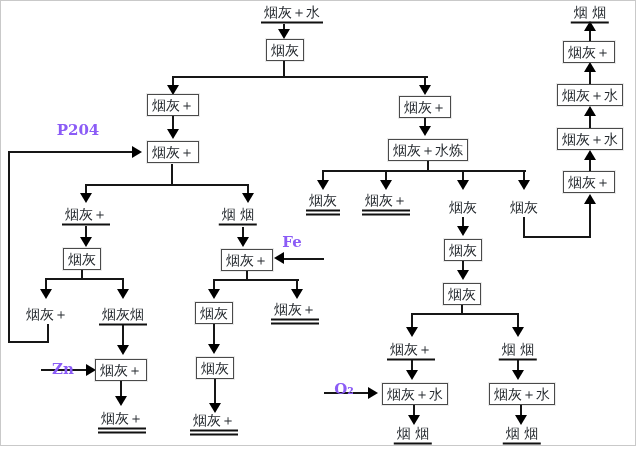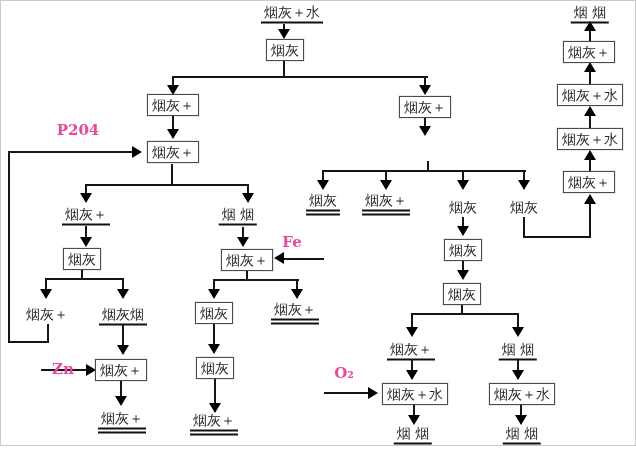--- a/index.html
+++ b/index.html
@@ -7,21 +7,21 @@
   .ln{position:absolute;background:#161616;z-index:1;}
   .ah{position:absolute;width:0;height:0;z-index:1;}
   .ah.d{border-left:6px solid transparent;border-right:6px solid transparent;border-top:10px solid #000;}
   .ah.u{border-left:6px solid transparent;border-right:6px solid transparent;border-bottom:10px solid #000;}
   .ah.r{border-top:6px solid transparent;border-bottom:6px solid transparent;border-left:10px solid #000;}
   .ah.l{border-top:6px solid transparent;border-bottom:6px solid transparent;border-right:10px solid #000;}
   .nd{position:absolute;transform:translate(-50%,-50%);white-space:nowrap;font-size:14px;line-height:18px;color:#24292e;z-index:2;text-align:center;}
   .bx{border:1px solid #4a4a4a;background:#fff;padding:0 4px;line-height:20px;box-shadow:0 0 0 1px rgba(0,0,0,0.08);}
   .u1{border-bottom:2px solid #101010;padding:0 3px 1px;}
   .u2{border-bottom:6px double #101010;padding:0 3px 1px;}
-  .rg{position:absolute;transform:translate(-50%,-50%);font-weight:bold;font-size:15px;color:#ec4899;z-index:2;white-space:nowrap;}
+  .rg{position:absolute;transform:translate(-50%,-50%);font-weight:bold;font-size:15px;color:#8b5cf6;z-index:2;white-space:nowrap;}
 </style>
 </head>
 <body>
 
 <div class="canvas">
 
   <div class="ln" style="left:282px;top:23px;width:2px;height:6px"></div>
   <div class="ln" style="left:282px;top:60px;width:2px;height:16px"></div>
   <div class="ln" style="left:171px;top:75px;width:256px;height:2px"></div>
   <div class="ln" style="left:171px;top:77px;width:2px;height:7px"></div>
@@ -126,20 +126,21 @@
   <div class="nd" style="left:46px;top:313px">烟灰＋</div>
   <div class="nd u1" style="left:122px;top:314px">烟灰烟</div>
   <div class="nd bx" style="left:120px;top:369px">烟灰＋</div>
   <div class="nd u2" style="left:121px;top:420px">烟灰＋</div>
   <div class="nd bx" style="left:246px;top:259px">烟灰＋</div>
   <div class="nd bx" style="left:213px;top:312px">烟灰</div>
   <div class="nd bx" style="left:214px;top:367px">烟灰</div>
   <div class="nd u2" style="left:213px;top:422px">烟灰＋</div>
   <div class="nd u2" style="left:294px;top:311px">烟灰＋</div>
   <div class="nd bx" style="left:424px;top:106px">烟灰＋</div>
+  <div class="nd bx" style="left:427px;top:149px">烟灰＋水炼</div>
   <div class="nd u2" style="left:322px;top:202px">烟灰</div>
   <div class="nd u2" style="left:385px;top:202px">烟灰＋</div>
   <div class="nd" style="left:462px;top:206px">烟灰</div>
   <div class="nd" style="left:523px;top:206px">烟灰</div>
   <div class="nd bx" style="left:462px;top:249px">烟灰</div>
   <div class="nd bx" style="left:461px;top:293px">烟灰</div>
   <div class="nd u1" style="left:410px;top:349px">烟灰＋</div>
   <div class="nd bx" style="left:414px;top:393px">烟灰＋水</div>
   <div class="nd u2" style="left:412px;top:435px">烟 烟</div>
   <div class="nd u1" style="left:517px;top:349px">烟 烟</div>
@@ -147,14 +148,14 @@
   <div class="nd u2" style="left:521px;top:435px">烟 烟</div>
   <div class="nd bx" style="left:588px;top:181px">烟灰＋</div>
   <div class="nd bx" style="left:589px;top:138px">烟灰＋水</div>
   <div class="nd bx" style="left:589px;top:94px">烟灰＋水</div>
   <div class="nd bx" style="left:588px;top:51px">烟灰＋</div>
   <div class="nd u1" style="left:589px;top:12px">烟 烟</div>
 
   <div class="rg" style="left:77px;top:129px">P204</div>
   <div class="rg" style="left:62px;top:368px">Zn</div>
   <div class="rg" style="left:291px;top:241px">Fe</div>
-  <div class="rg" style="left:343px;top:372px">O₂</div>
+  <div class="rg" style="left:343px;top:388px">O₂</div>
 </div>
 
 </body></html>

